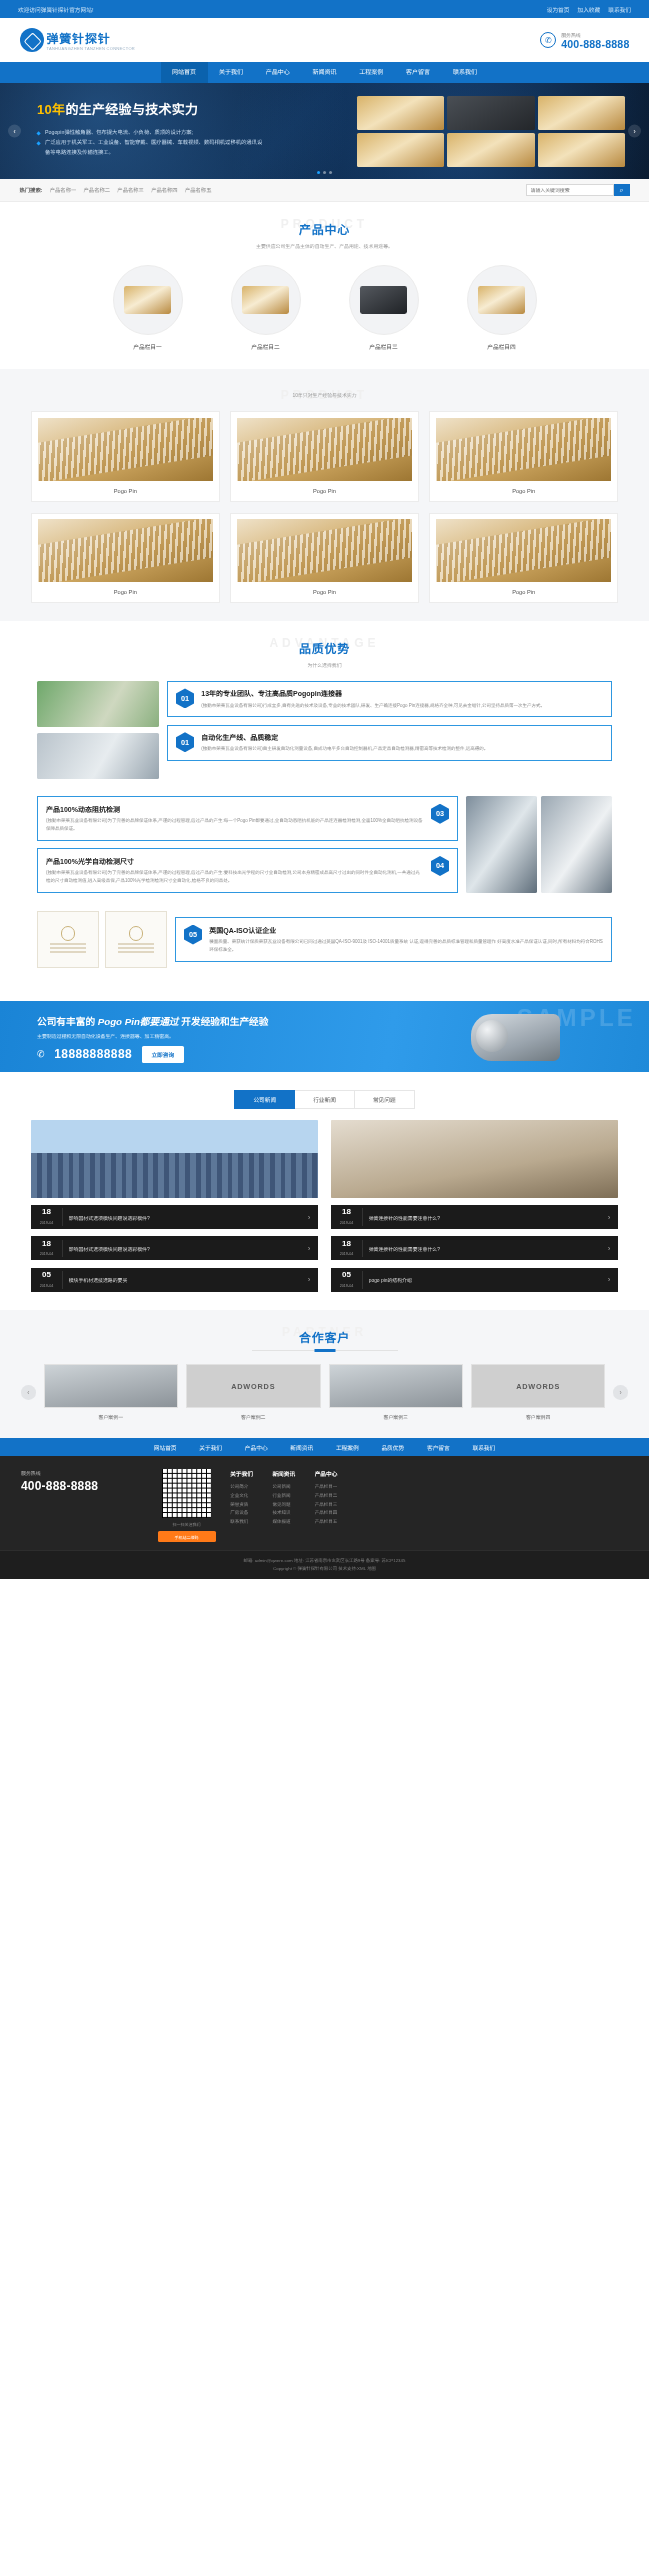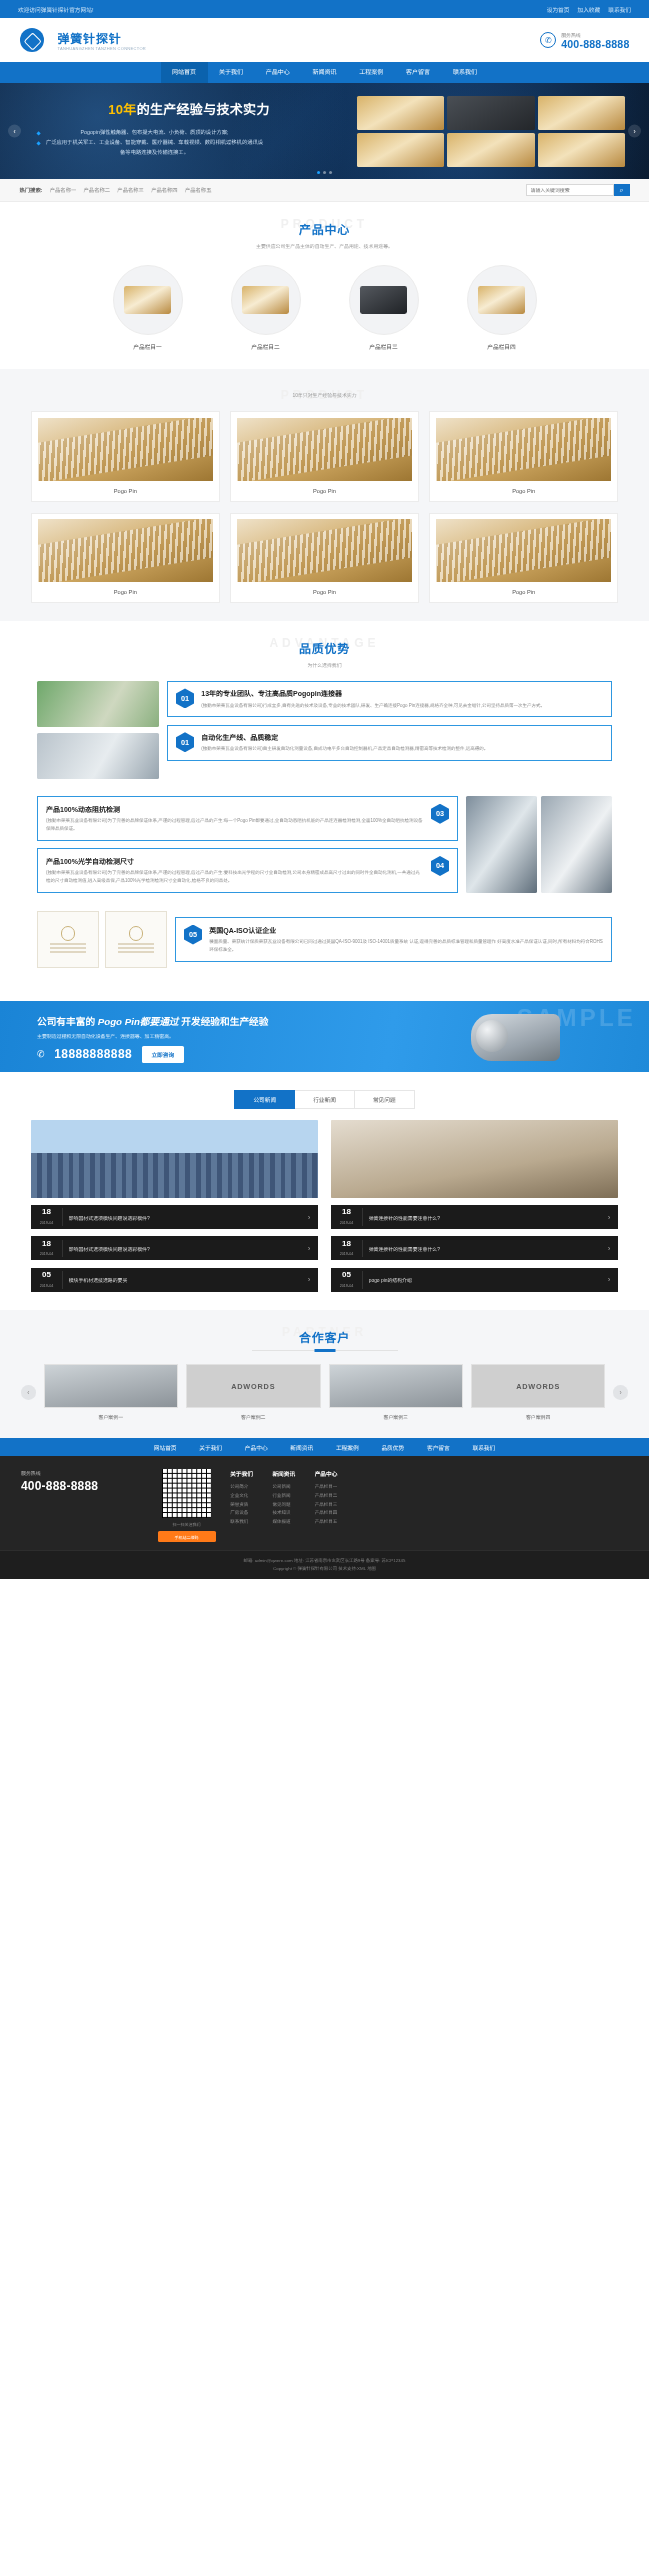--- a/index.html
+++ b/index.html
@@ -19,21 +19,21 @@
     padding:0 18px; font-size:5.7px;
   }
   .topbar .right { display:flex; gap:8px; }
 
   
   .header {
     height:44px; background:#ffffff;
     display:flex; align-items:center; justify-content:space-between;
     padding:0 19.5px;
   }
-  .logo { display:flex; align-items:center; gap:14px; }
+  .logo { display:flex; align-items:center; gap:3px; }
   .logo-mark {
     width:24px;height:24px;border-radius:50%;
     background:#1272c7; position:relative;
   }
   .logo-mark:after{
     content:""; position:absolute; left:6.5px; top:6.5px;
     width:11.4px;height:11.4px;border:1.6px solid #fff;border-radius:2.4px;
     transform:rotate(45deg);
   }
   .logo-text { display:flex; flex-direction:column; }
@@ -68,21 +68,21 @@
       radial-gradient(circle at 72% 70%, rgba(40,110,190,.40), transparent 50%),
       linear-gradient(135deg,#0a1b33 0%, #0d2a4d 45%, #081424 100%);
     color:#fff;
   }
   .banner .dots {
     position:absolute; inset:0;
     background-image:radial-gradient(rgba(120,180,255,.22) 0.5px, transparent 0.5px);
     background-size:7.3px 7.3px;
   }
   .banner-inner {
-    position:relative; padding:16px 0 0 37px; width:341px;text-align:center;
+    position:relative; padding:16px 0 0 37px; width:341px;
   }
   .banner h2 { font-size:13px; font-weight:bold; letter-spacing:0.3px; }
   .banner h2 .or { color:#ffc000; }
   .banner ul { margin-top:9px; list-style:none; }
   .banner li {
     position:relative; padding-left:8px; font-size:5.3px;
     color:#c8dcf0; line-height:1.9; max-width:227px;
   }
   .banner li:before{
     content:""; position:absolute; left:0; top:4.9px;

